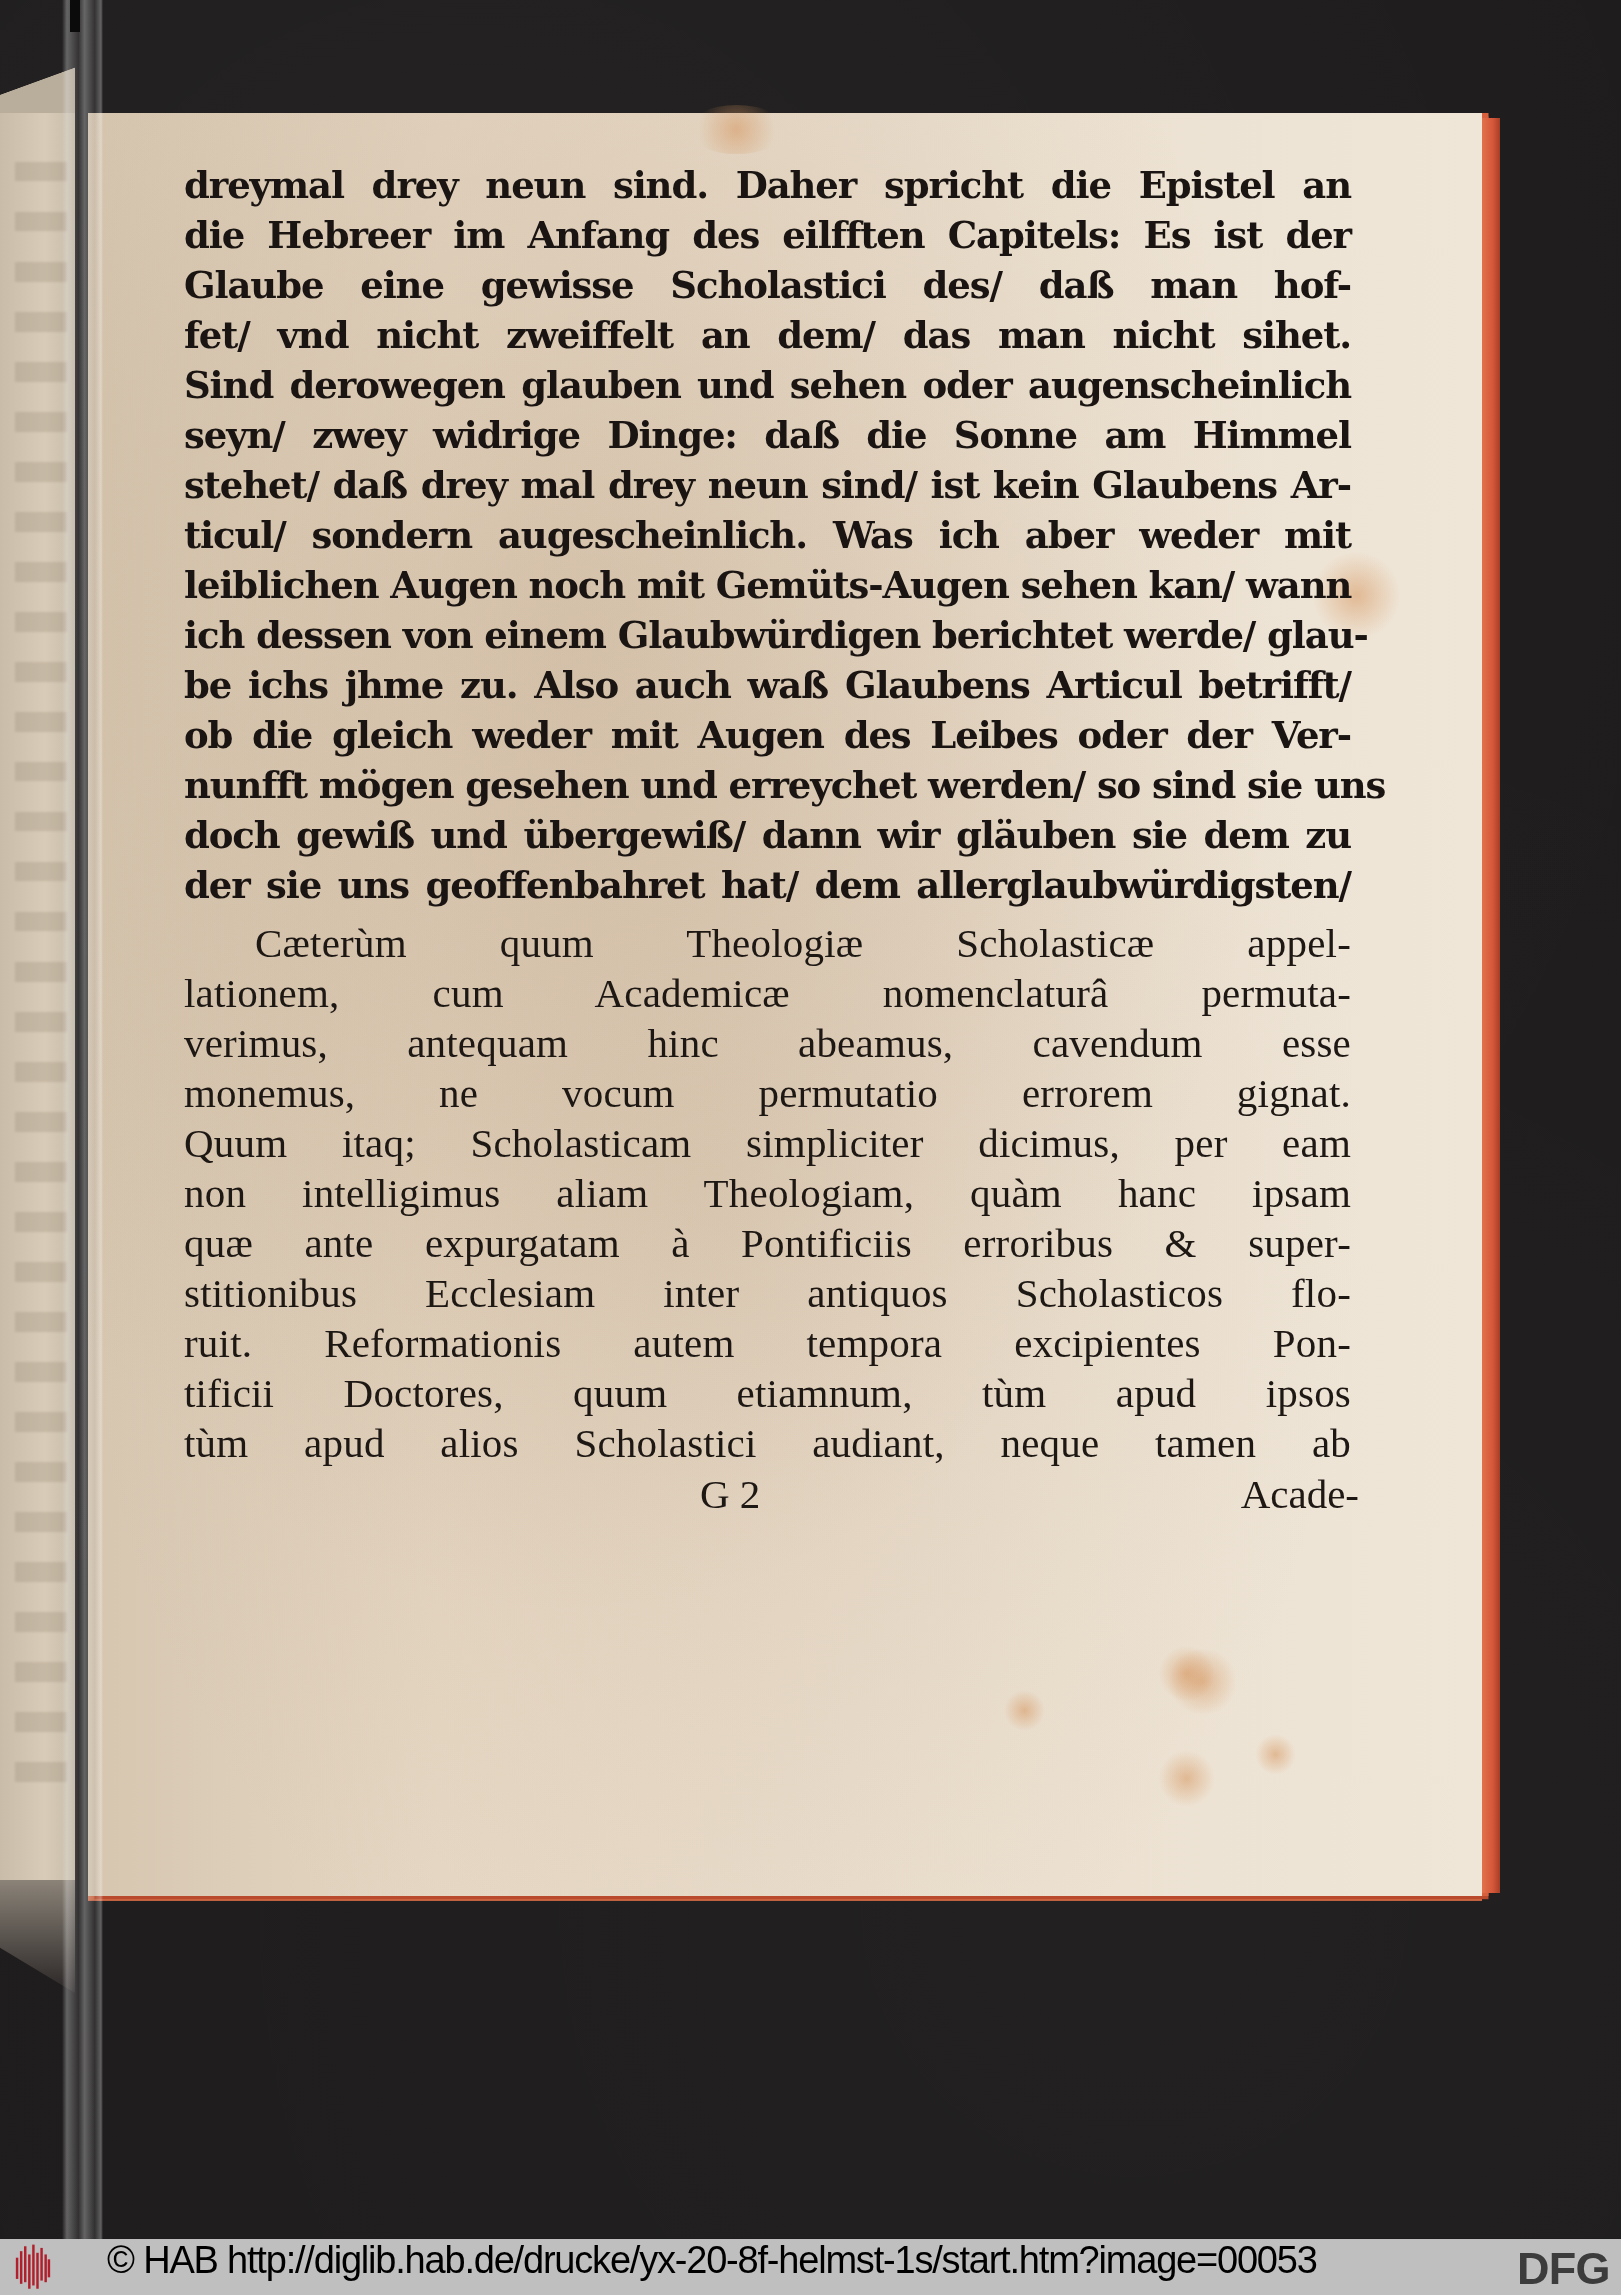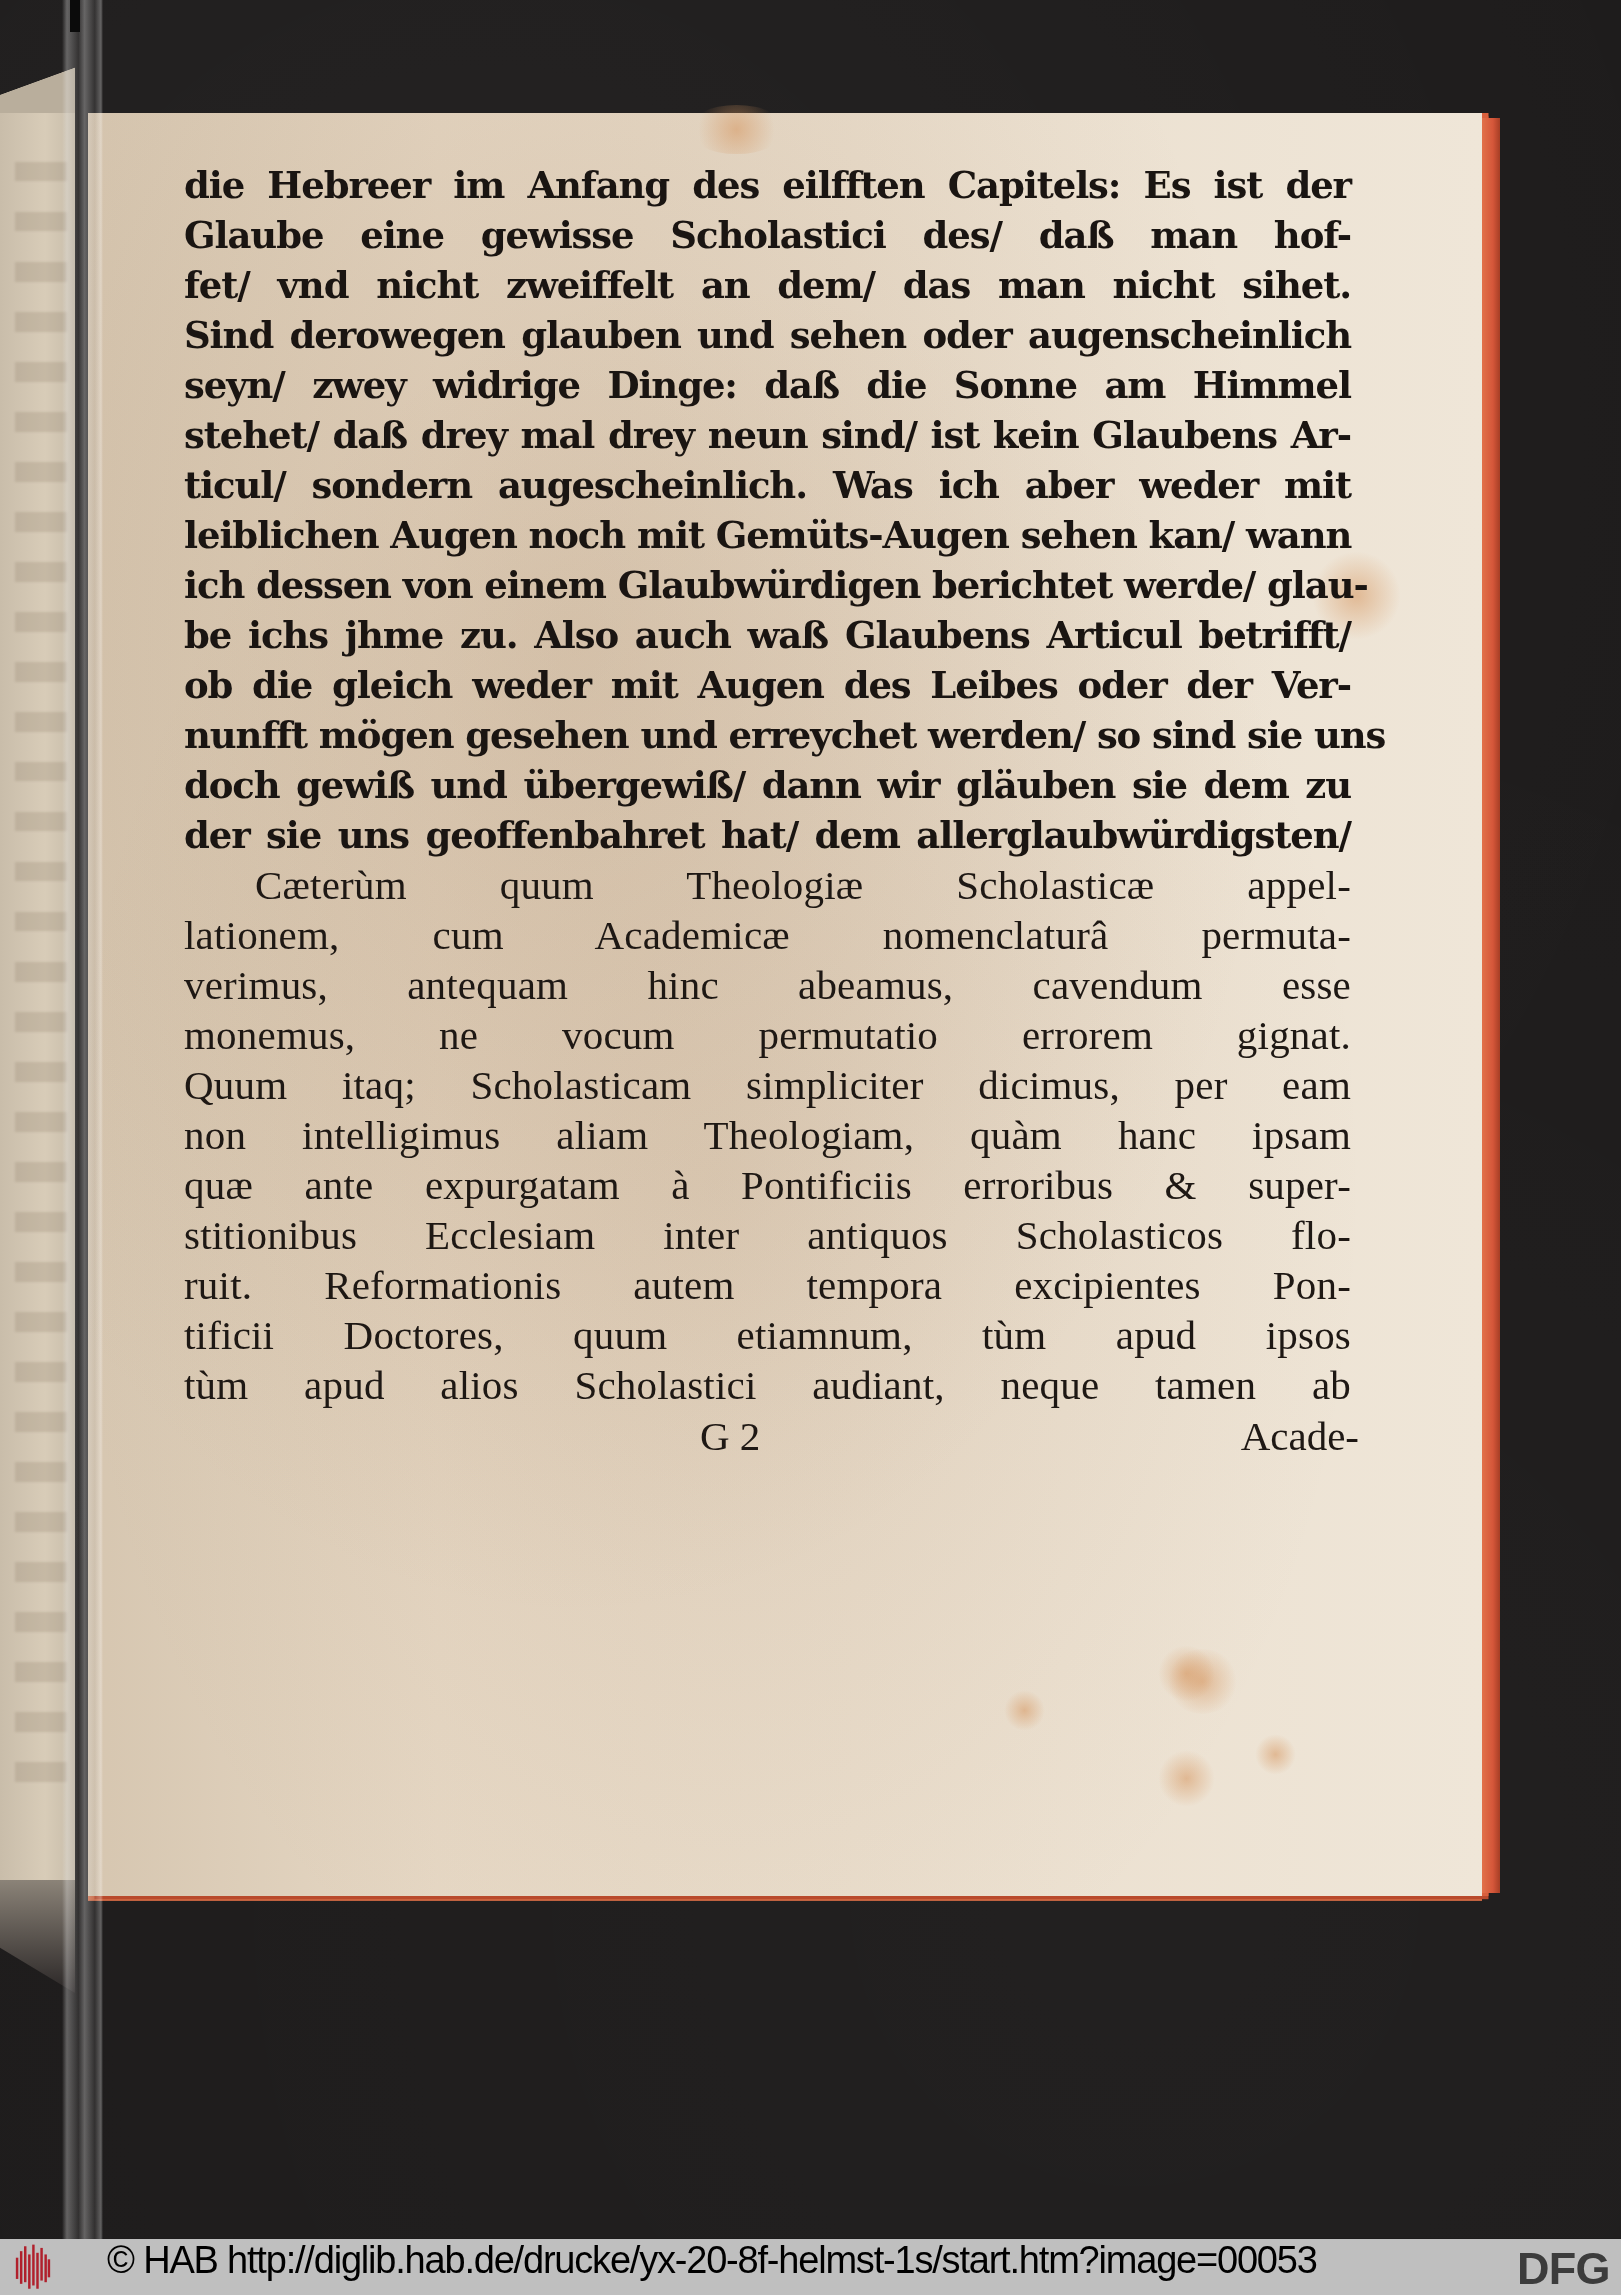--- a/index.html
+++ b/index.html
@@ -112,36 +112,37 @@
   <div class="foxing" style="left:1224px;top:438px;width:89px;height:89px;"></div>
   <div class="foxing" style="left:1078px;top:1536px;width:73px;height:65px;"></div>
   <div class="foxing" style="left:1070px;top:1532px;width:57px;height:57px;"></div>
   <div class="foxing" style="left:916px;top:1577px;width:41px;height:41px;"></div>
   <div class="foxing" style="left:1070px;top:1637px;width:57px;height:57px;"></div>
   <div class="foxing" style="left:1167px;top:1621px;width:41px;height:41px;"></div>
   <div class="foxing" style="left:600px;top:-8px;width:97px;height:49px;"></div>
 
   <div class="text-block">
     <div>
+      <div class="fraktur-line">dreymal drey neun sind. Daher spricht die Epistel an</div>
       <div class="fraktur-line">die Hebreer im Anfang des eilfften Capitels: Es ist der</div>
       <div class="fraktur-line">Glaube eine gewisse Scholastici des/ daß man hof-</div>
       <div class="fraktur-line">fet/ vnd nicht zweiffelt an dem/ das man nicht sihet.</div>
       <div class="fraktur-line">Sind derowegen glauben und sehen oder augenscheinlich</div>
       <div class="fraktur-line">seyn/ zwey widrige Dinge: daß die Sonne am Himmel</div>
       <div class="fraktur-line">stehet/ daß drey mal drey neun sind/ ist kein Glaubens Ar-</div>
       <div class="fraktur-line">ticul/ sondern augescheinlich. Was ich aber weder mit</div>
       <div class="fraktur-line">leiblichen Augen noch mit Gemüts-Augen sehen kan/ wann</div>
       <div class="fraktur-line">ich dessen von einem Glaubwürdigen berichtet werde/ glau-</div>
       <div class="fraktur-line">be ichs jhme zu. Also auch waß Glaubens Articul betrifft/</div>
       <div class="fraktur-line">ob die gleich weder mit Augen des Leibes oder der Ver-</div>
       <div class="fraktur-line">nunfft mögen gesehen und erreychet werden/ so sind sie uns</div>
       <div class="fraktur-line">doch gewiß und übergewiß/ dann wir gläuben sie dem zu</div>
       <div class="fraktur-line">der sie uns geoffenbahret hat/ dem allerglaubwürdigsten/</div>
     </div>
-    <div style="margin-top:0;">
+    <div style="margin-top:8px;">
       <div class="latin-line indent">Cæterùm quum Theologiæ Scholasticæ appel-</div>
       <div class="latin-line">lationem, cum Academicæ nomenclaturâ permuta-</div>
       <div class="latin-line">verimus, antequam hinc abeamus, cavendum esse</div>
       <div class="latin-line">monemus, ne vocum permutatio errorem gignat.</div>
       <div class="latin-line">Quum itaq; Scholasticam simpliciter dicimus, per eam</div>
       <div class="latin-line">non intelligimus aliam Theologiam, quàm hanc ipsam</div>
       <div class="latin-line">quæ ante expurgatam à Pontificiis erroribus &amp; super-</div>
       <div class="latin-line">stitionibus Ecclesiam inter antiquos Scholasticos flo-</div>
       <div class="latin-line">ruit. Reformationis autem tempora excipientes Pon-</div>
       <div class="latin-line">tificii Doctores, quum etiamnum, tùm apud ipsos</div>

